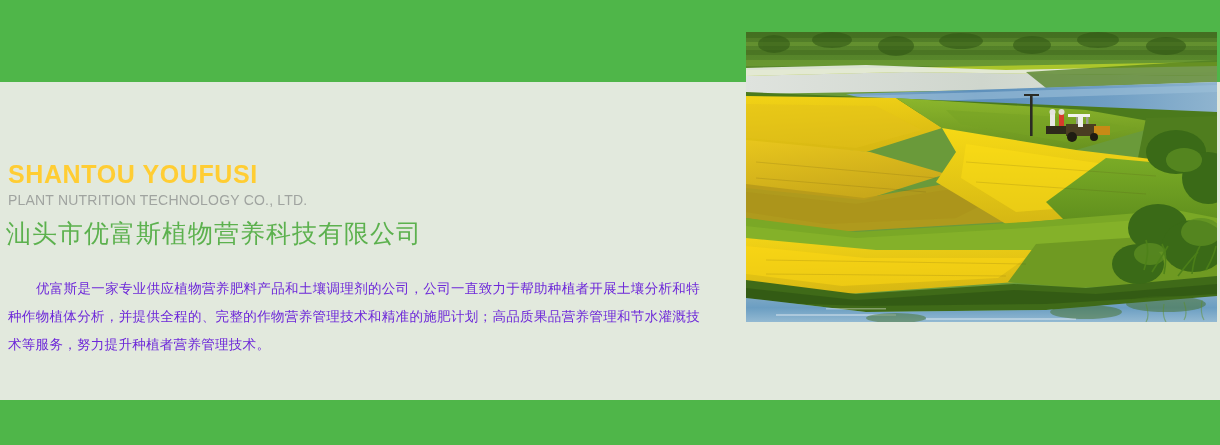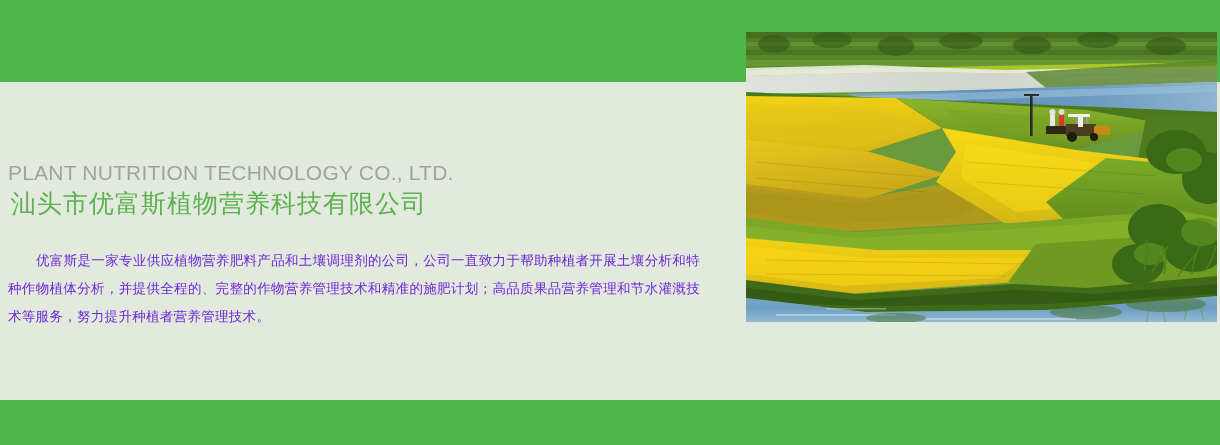--- a/index.html
+++ b/index.html
@@ -47,33 +47,33 @@
     margin: 0 0 0 8px;
     font-size: 25px;
     font-weight: bold;
     letter-spacing: 0.6px;
     color: #ffcd33;
     line-height: 28px;
     font-family: "Liberation Sans", "DejaVu Sans", sans-serif;
   }
   .brand-sub {
     margin: 3px 0 0 8px;
-    font-size: 21px;
+    font-size: 14px;
     letter-spacing: 0.2px;
     color: #a0a4a0;
     line-height: 19px;
     font-family: "Liberation Sans", "DejaVu Sans", sans-serif;
   }
   .brand-cn {
-    margin: 8px 0 0 11px;
+    margin: 8px 0 0 6px;
     font-size: 25px;
     color: #5cb14e;
     line-height: 32px;
     letter-spacing: 1px;
-    font-family: Liberation Mono, monospace;
+    font-family: Liberation Serif, serif;
   }
   .intro {
     margin: 24px 0 0 8px;
     width: 692px;
     font-size: 13.5px;
     line-height: 28px;
     color: #6d28d9;
     text-align: justify;
     text-indent: 28px;
     letter-spacing: 0.3px;
@@ -94,20 +94,21 @@
 </style>
 </head>
 <body>
 
 <div class="page">
 
   <div class="band-top"></div>
   <div class="band-bottom"></div>
 
   <div class="content-left">
+    <div class="brand-en">SHANTOU YOUFUSI</div>
     <div class="brand-sub">PLANT NUTRITION TECHNOLOGY CO., LTD.</div>
     <div class="brand-cn">汕头市优富斯植物营养科技有限公司</div>
     <p class="intro">优富斯是一家专业供应植物营养肥料产品和土壤调理剂的公司，公司一直致力于帮助种植者开展土壤分析和特种作物植体分析，并提供全程的、完整的作物营养管理技术和精准的施肥计划；高品质果品营养管理和节水灌溉技术等服务，努力提升种植者营养管理技术。</p>
   </div>
 
   <div class="photo">
     <svg width="471" height="290" viewBox="0 0 471 290" preserveAspectRatio="none">
       <defs>
         <linearGradient id="gSky" x1="0" y1="0" x2="0" y2="1">
           <stop offset="0%" stop-color="#4f7a27"></stop>

